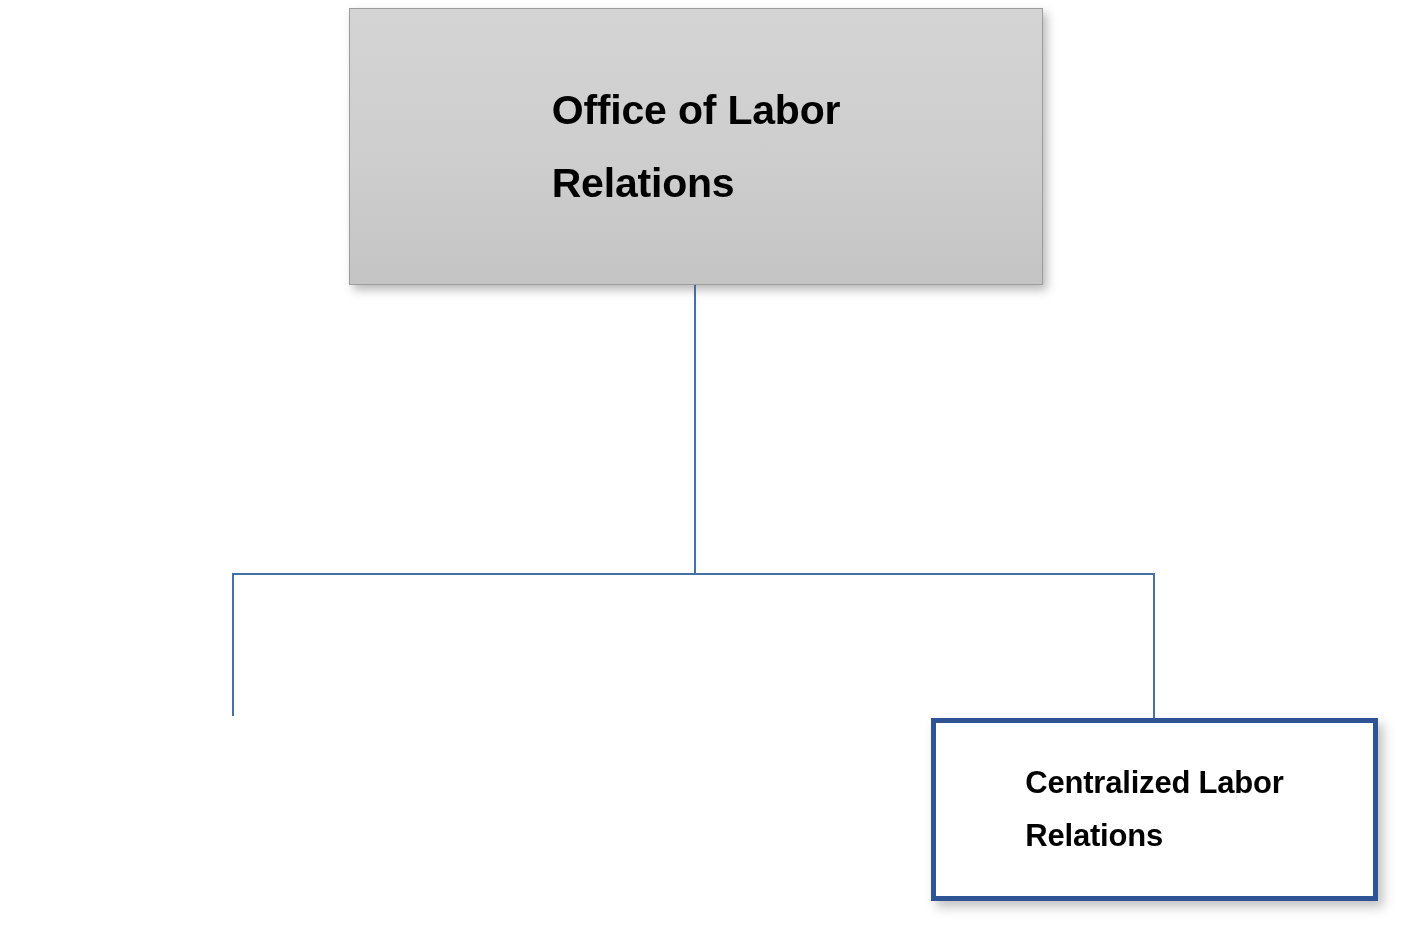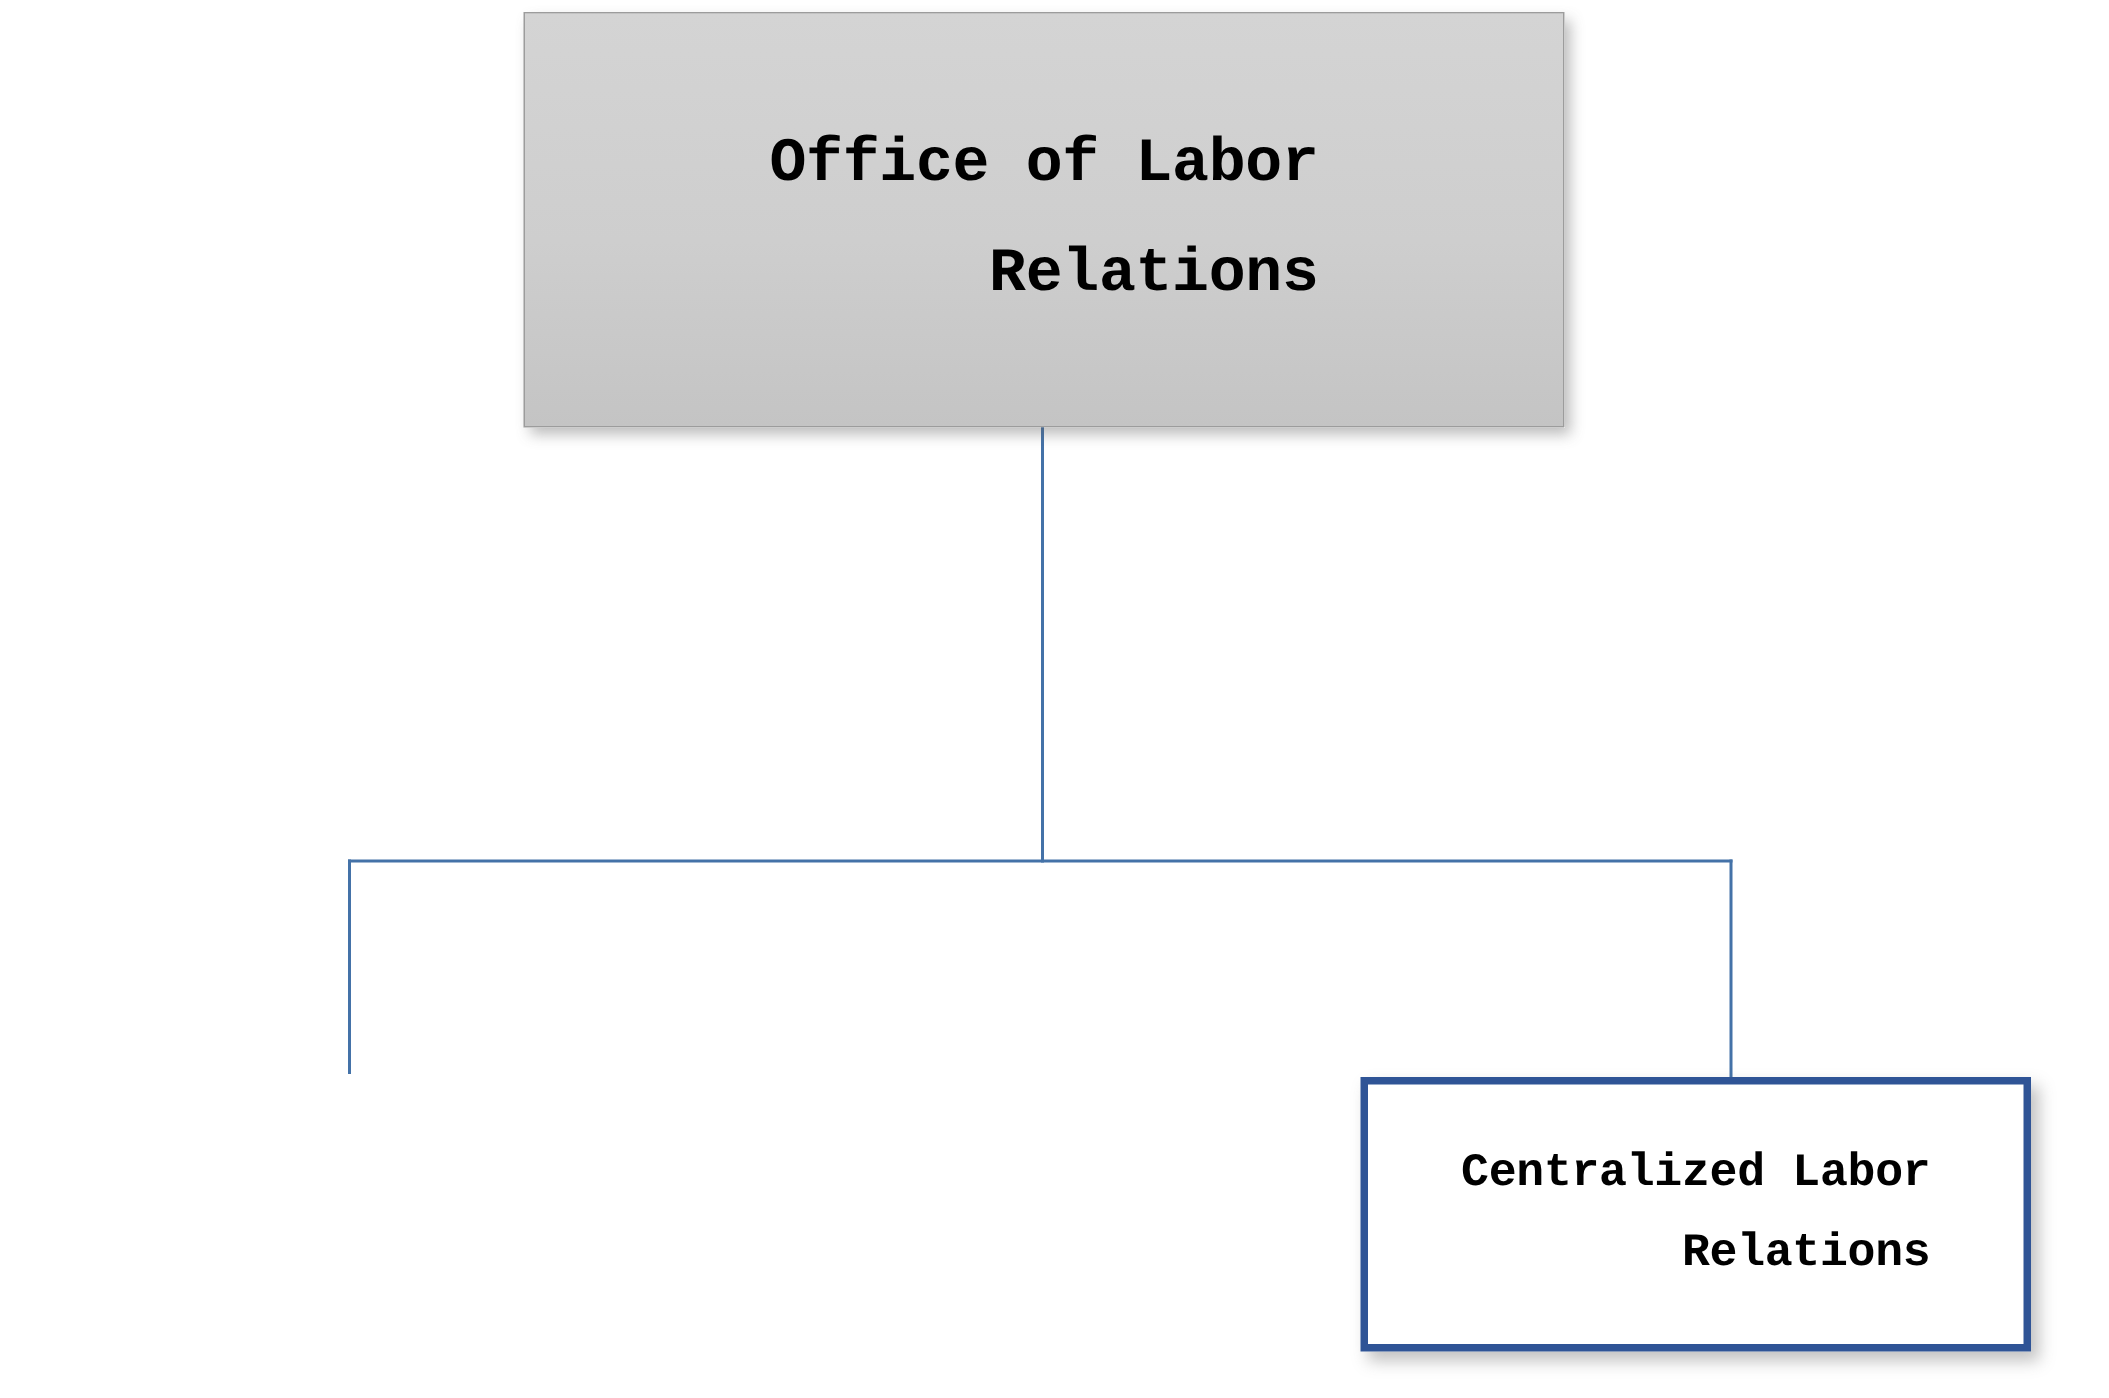--- a/index.html
+++ b/index.html
@@ -49,22 +49,21 @@
     height: 146px;
   }
 
   
   .node {
     position: absolute;
     box-sizing: border-box;
     display: flex;
     align-items: center;
     justify-content: center;
-    text-align: right;
-    font-family: Liberation Mono, monospace;
+    text-align: left;
   }
   .node-label {
     font-weight: bold;
     color: #000000;
     letter-spacing: -0.2px;
     line-height: 1.38;
     padding: 0 14px;
   }
 
   
@@ -92,21 +91,21 @@
     font-size: 31px;
     line-height: 1.7;
   }
   .node-child-left {
     left: 8px;
     top: 714px;
     width: 448px;
     height: 186px;
   }
   .node-child-right {
-    left: 907px;
+    left: 931px;
     top: 718px;
     width: 447px;
     height: 183px;
   }
 </style>
 </head>
 <body>
 
 <div id="canvas">
 

